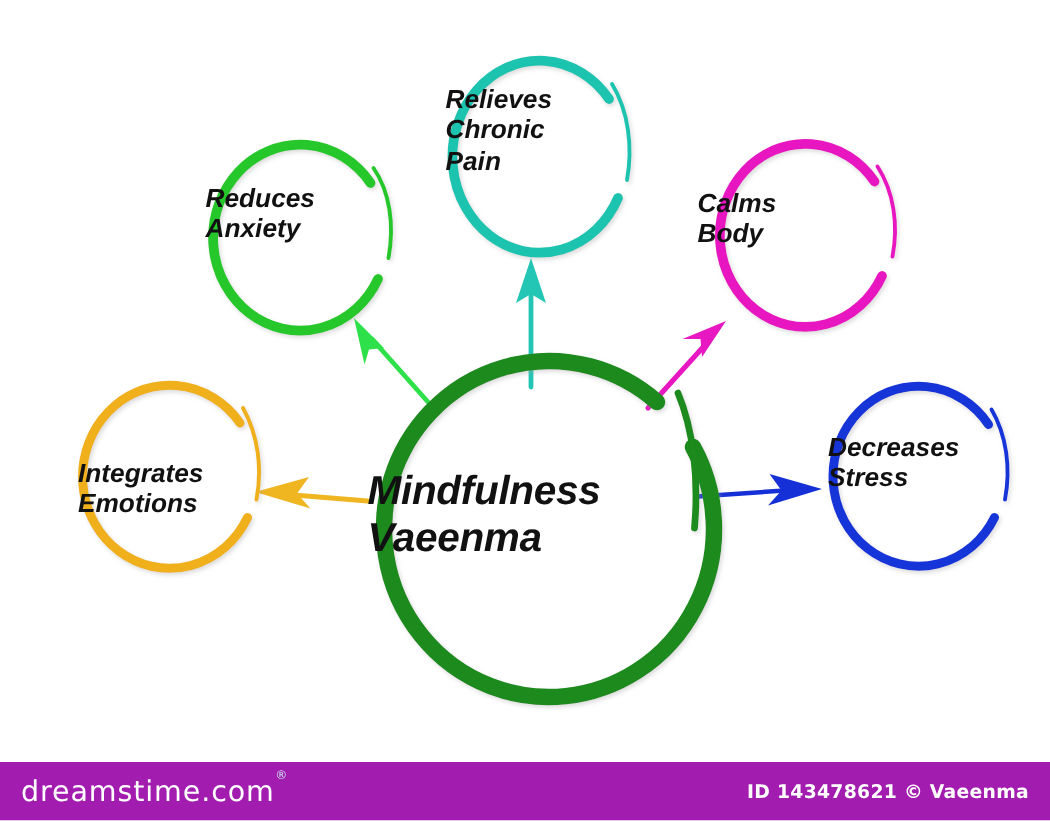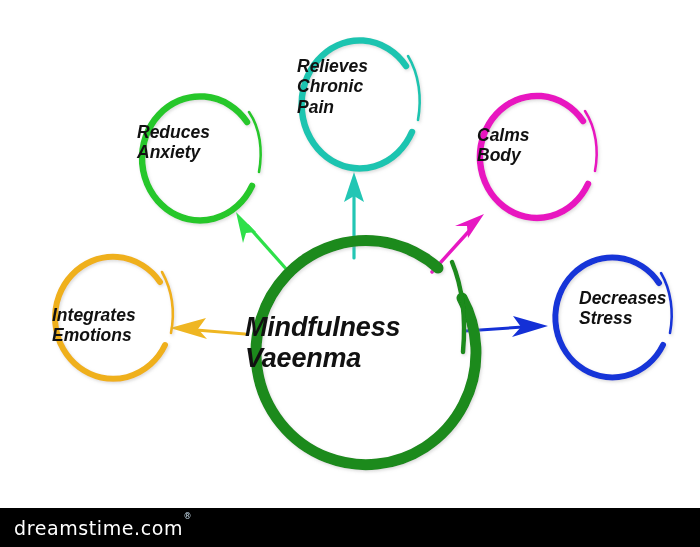--- a/index.html
+++ b/index.html
@@ -44,21 +44,21 @@
     letter-spacing: -0.2px;
   }
 
   
   #footer {
     position: absolute;
     left: 0;
     top: 508px;
     width: 700px;
     height: 39px;
-    background: #000000;
+    background: #a21caf;
     display: flex;
     align-items: center;
     justify-content: space-between;
     box-sizing: border-box;
     padding: 0 14px;
   }
   #brand {
     color: #ffffff;
     font-family: "DejaVu Sans", sans-serif;
     font-size: 19px;
@@ -157,27 +157,28 @@
 <div class="node-label center-label" style="left: 245px; top: 312px; width: 220px;">Mindfulness
 Vaeenma</div>
 
 <div class="node-label outer-label" style="left: 137px; top: 122px; width: 126px;">Reduces
 Anxiety</div>
 
 <div class="node-label outer-label" style="left: 297px; top: 56px; width: 124px;">Relieves
 Chronic
 Pain</div>
 
-<div class="node-label outer-label" style="left: 477px; top: 125px; width: 118px;">Calms
+<div class="node-label outer-label" style="left: 465px; top: 125px; width: 118px;">Calms
 Body</div>
 
-<div class="node-label outer-label" style="left: 579px; top: 288px; width: 122px;">Decreases
+<div class="node-label outer-label" style="left: 552px; top: 288px; width: 122px;">Decreases
 Stress</div>
 
 <div class="node-label outer-label" style="left: 52px; top: 285px; width: 124px; margin-top: 20px;">Integrates
 Emotions</div>
 
 <div id="footer">
   <span id="brand">
     <span>dreamstime.com</span>
     <span id="brand-reg">®</span>
   </span>
+  <span id="credit">ID 143478621 © Vaeenma</span>
 </div>
 
 </body></html>

